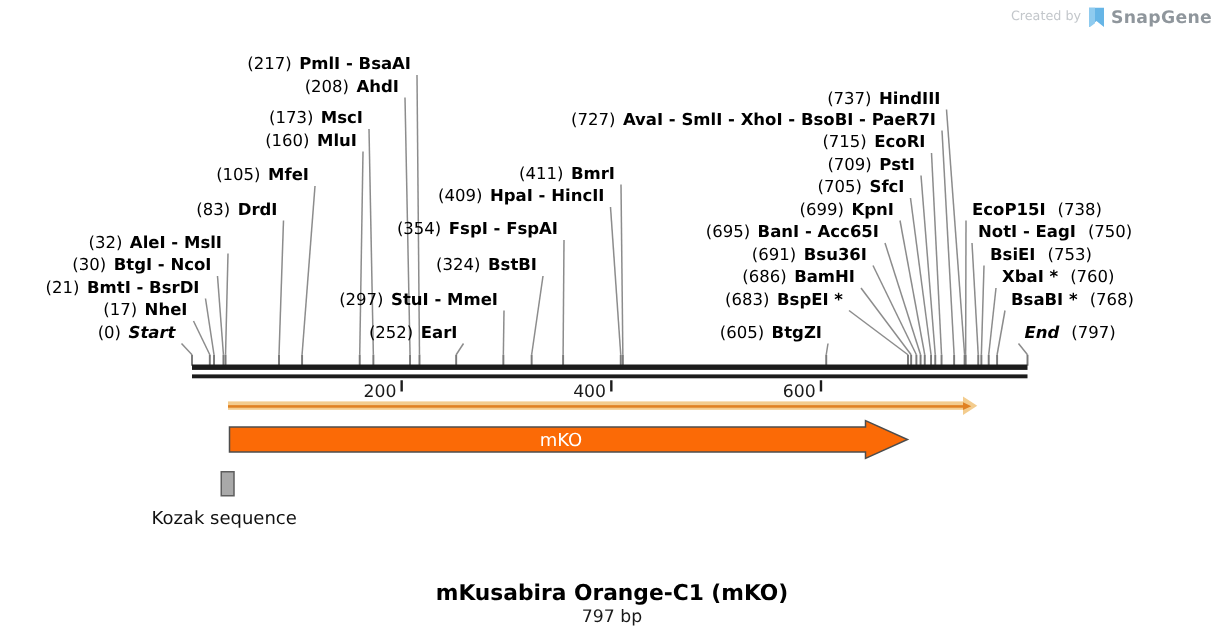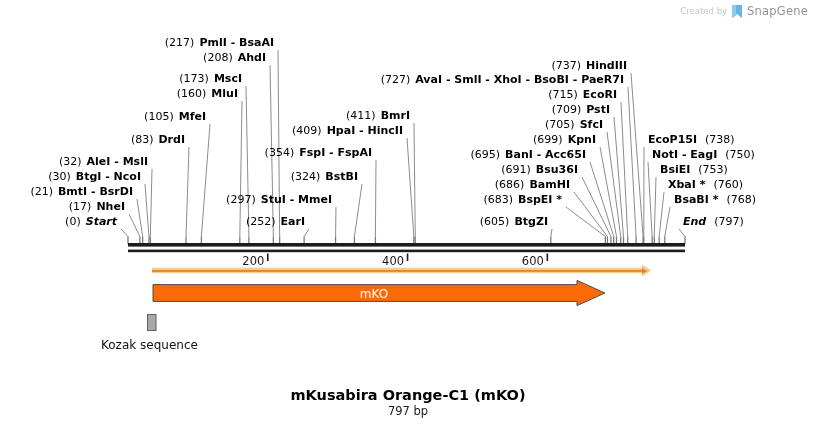--- a/index.html
+++ b/index.html
@@ -5,21 +5,21 @@
   html,body{margin:0;padding:0;background:#fff;}
   .canvas{
     position:relative;width:816px;height:425px;background:#ffffff;
     font-family:"DejaVu Sans","Liberation Sans",sans-serif;overflow:hidden;
   }
   .credit{
     position:absolute;top:4px;right:8px;display:flex;align-items:center;gap:5px;
     user-select:none;
   }
   .credit .created-by{font-size:8.5px;color:#c3c7cb;}
-  .credit .brand{font-size:11.5px;color:#8f969c;font-weight:400;letter-spacing:.2px;}
+  .credit .brand{font-size:11.5px;color:#8f969c;font-weight:700;letter-spacing:.2px;}
   svg text{font-family:"DejaVu Sans","Liberation Sans",sans-serif;}
 </style>
 </head>
 <body>
 
 <div class="canvas">
 
   <div class="credit">
     <span class="created-by">Created by</span>
     <svg width="10" height="13" viewBox="0 0 10 13">

